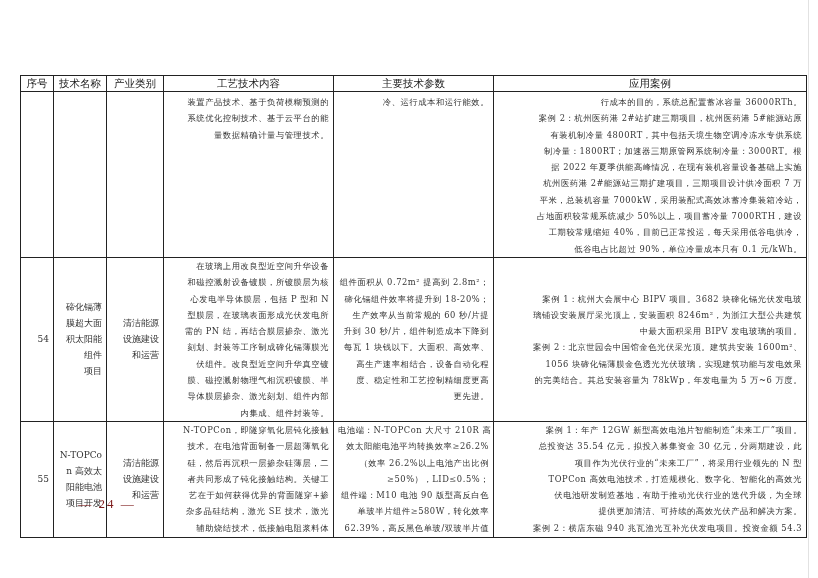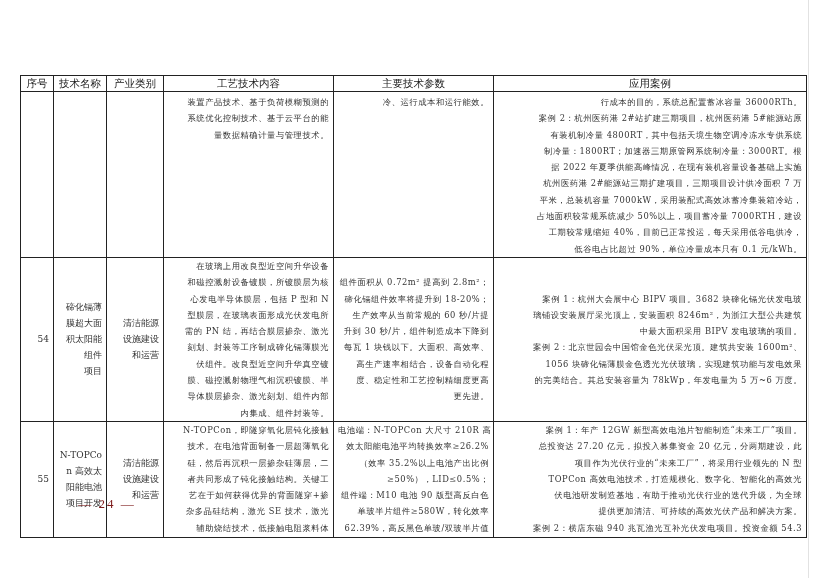--- a/index.html
+++ b/index.html
@@ -133,29 +133,29 @@
         <span class="line">技术。在电池背面制备一层超薄氧化</span>
         <span class="line">硅，然后再沉积一层掺杂硅薄层，二</span>
         <span class="line">者共同形成了钝化接触结构。关键工</span>
         <span class="line">艺在于如何获得优异的背面隧穿+掺</span>
         <span class="line">杂多晶硅结构，激光 SE 技术，激光</span>
         <span class="line">辅助烧结技术，低接触电阻浆料体</span>
       </td>
       <td class="txt">
         <span class="line">电池端：N-TOPCon 大尺寸 210R 高</span>
         <span class="line">效太阳能电池平均转换效率≥26.2%</span>
-        <span class="line">（效率 35.2%以上电池产出比例</span>
+        <span class="line">（效率 26.2%以上电池产出比例</span>
         <span class="line">≥50%），LID≤0.5%；</span>
         <span class="line">组件端：M10 电池 90 版型高反白色</span>
         <span class="line">单玻半片组件≥580W，转化效率</span>
         <span class="line">62.39%，高反黑色单玻/双玻半片值</span>
       </td>
       <td class="txt">
         <span class="line">案例 1：年产 12GW 新型高效电池片智能制造“未来工厂”项目。</span>
-        <span class="line">总投资达 27.20 亿元，拟投入募集资金 20 亿元，分两期建设，此</span>
+        <span class="line">总投资达 35.54 亿元，拟投入募集资金 30 亿元，分两期建设，此</span>
         <span class="line">项目作为光伏行业的“未来工厂”，将采用行业领先的 N 型</span>
         <span class="line">TOPCon 高效电池技术，打造规模化、数字化、智能化的高效光</span>
         <span class="line">伏电池研发制造基地，有助于推动光伏行业的迭代升级，为全球</span>
         <span class="line">提供更加清洁、可持续的高效光伏产品和解决方案。</span>
         <span class="line">案例 2：横店东磁 940 兆瓦渔光互补光伏发电项目。投资金额 54.3</span>
       </td>
     </tr>
   </tbody>
 </table>
 

